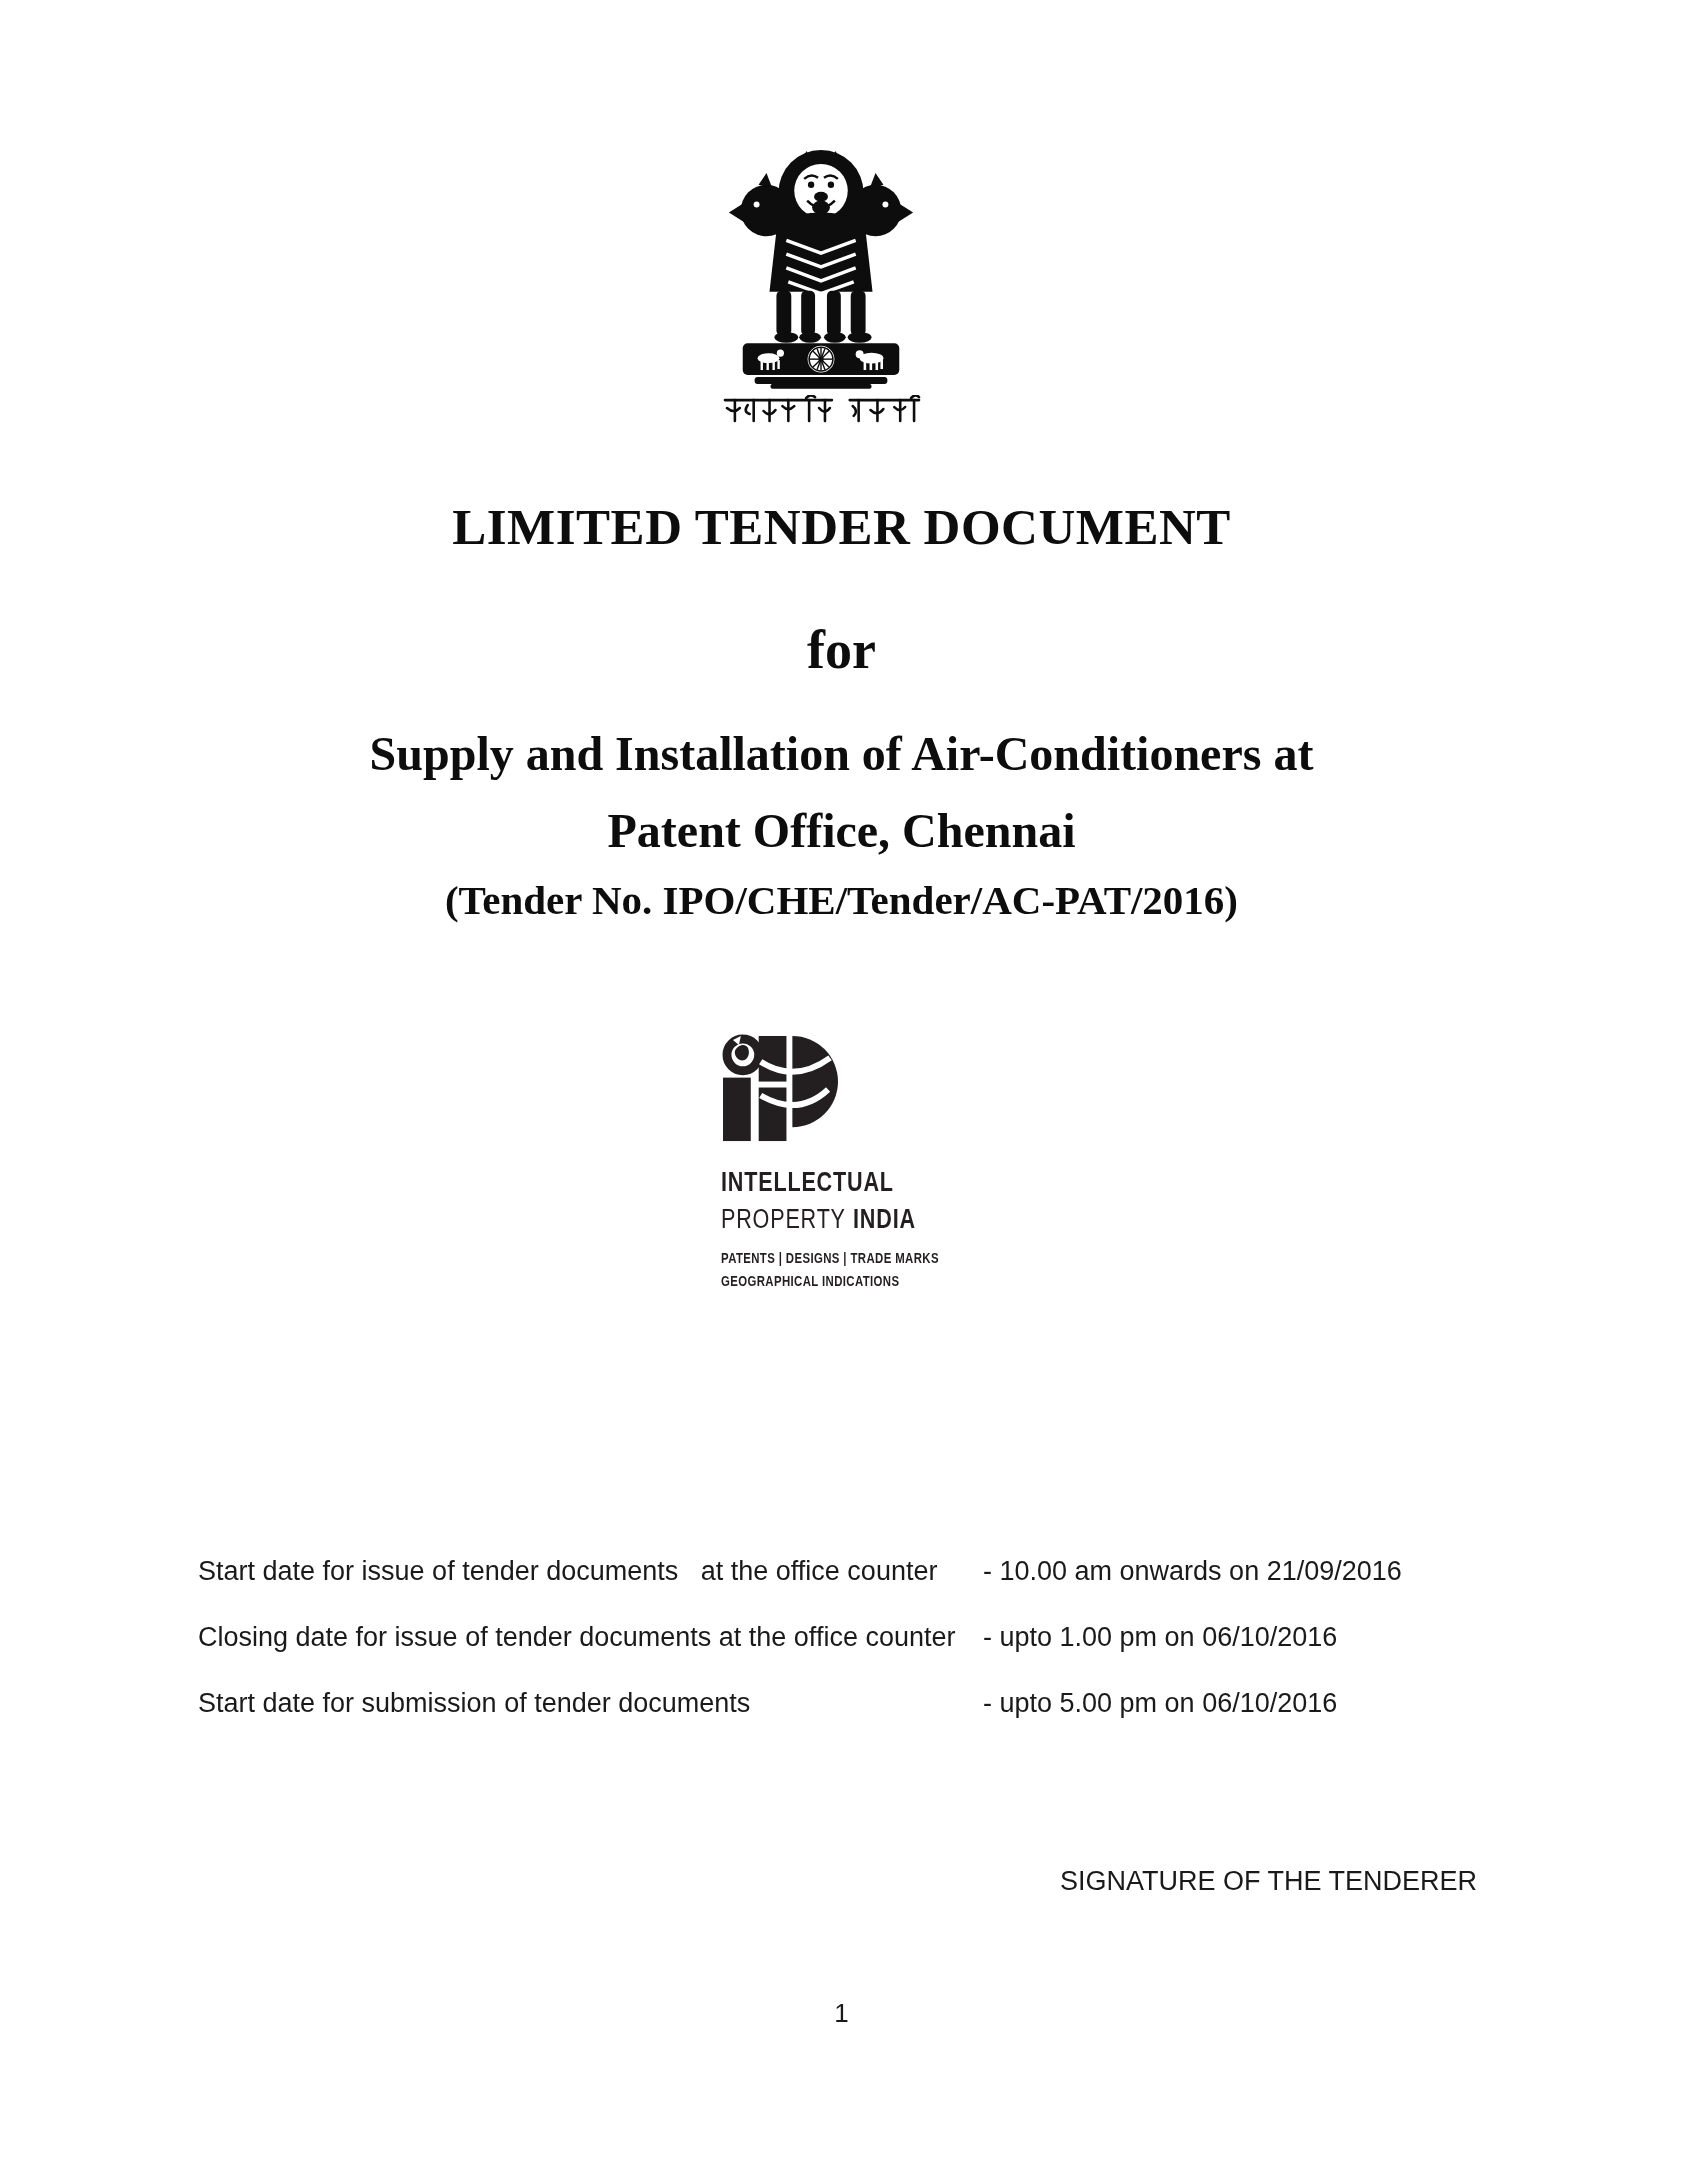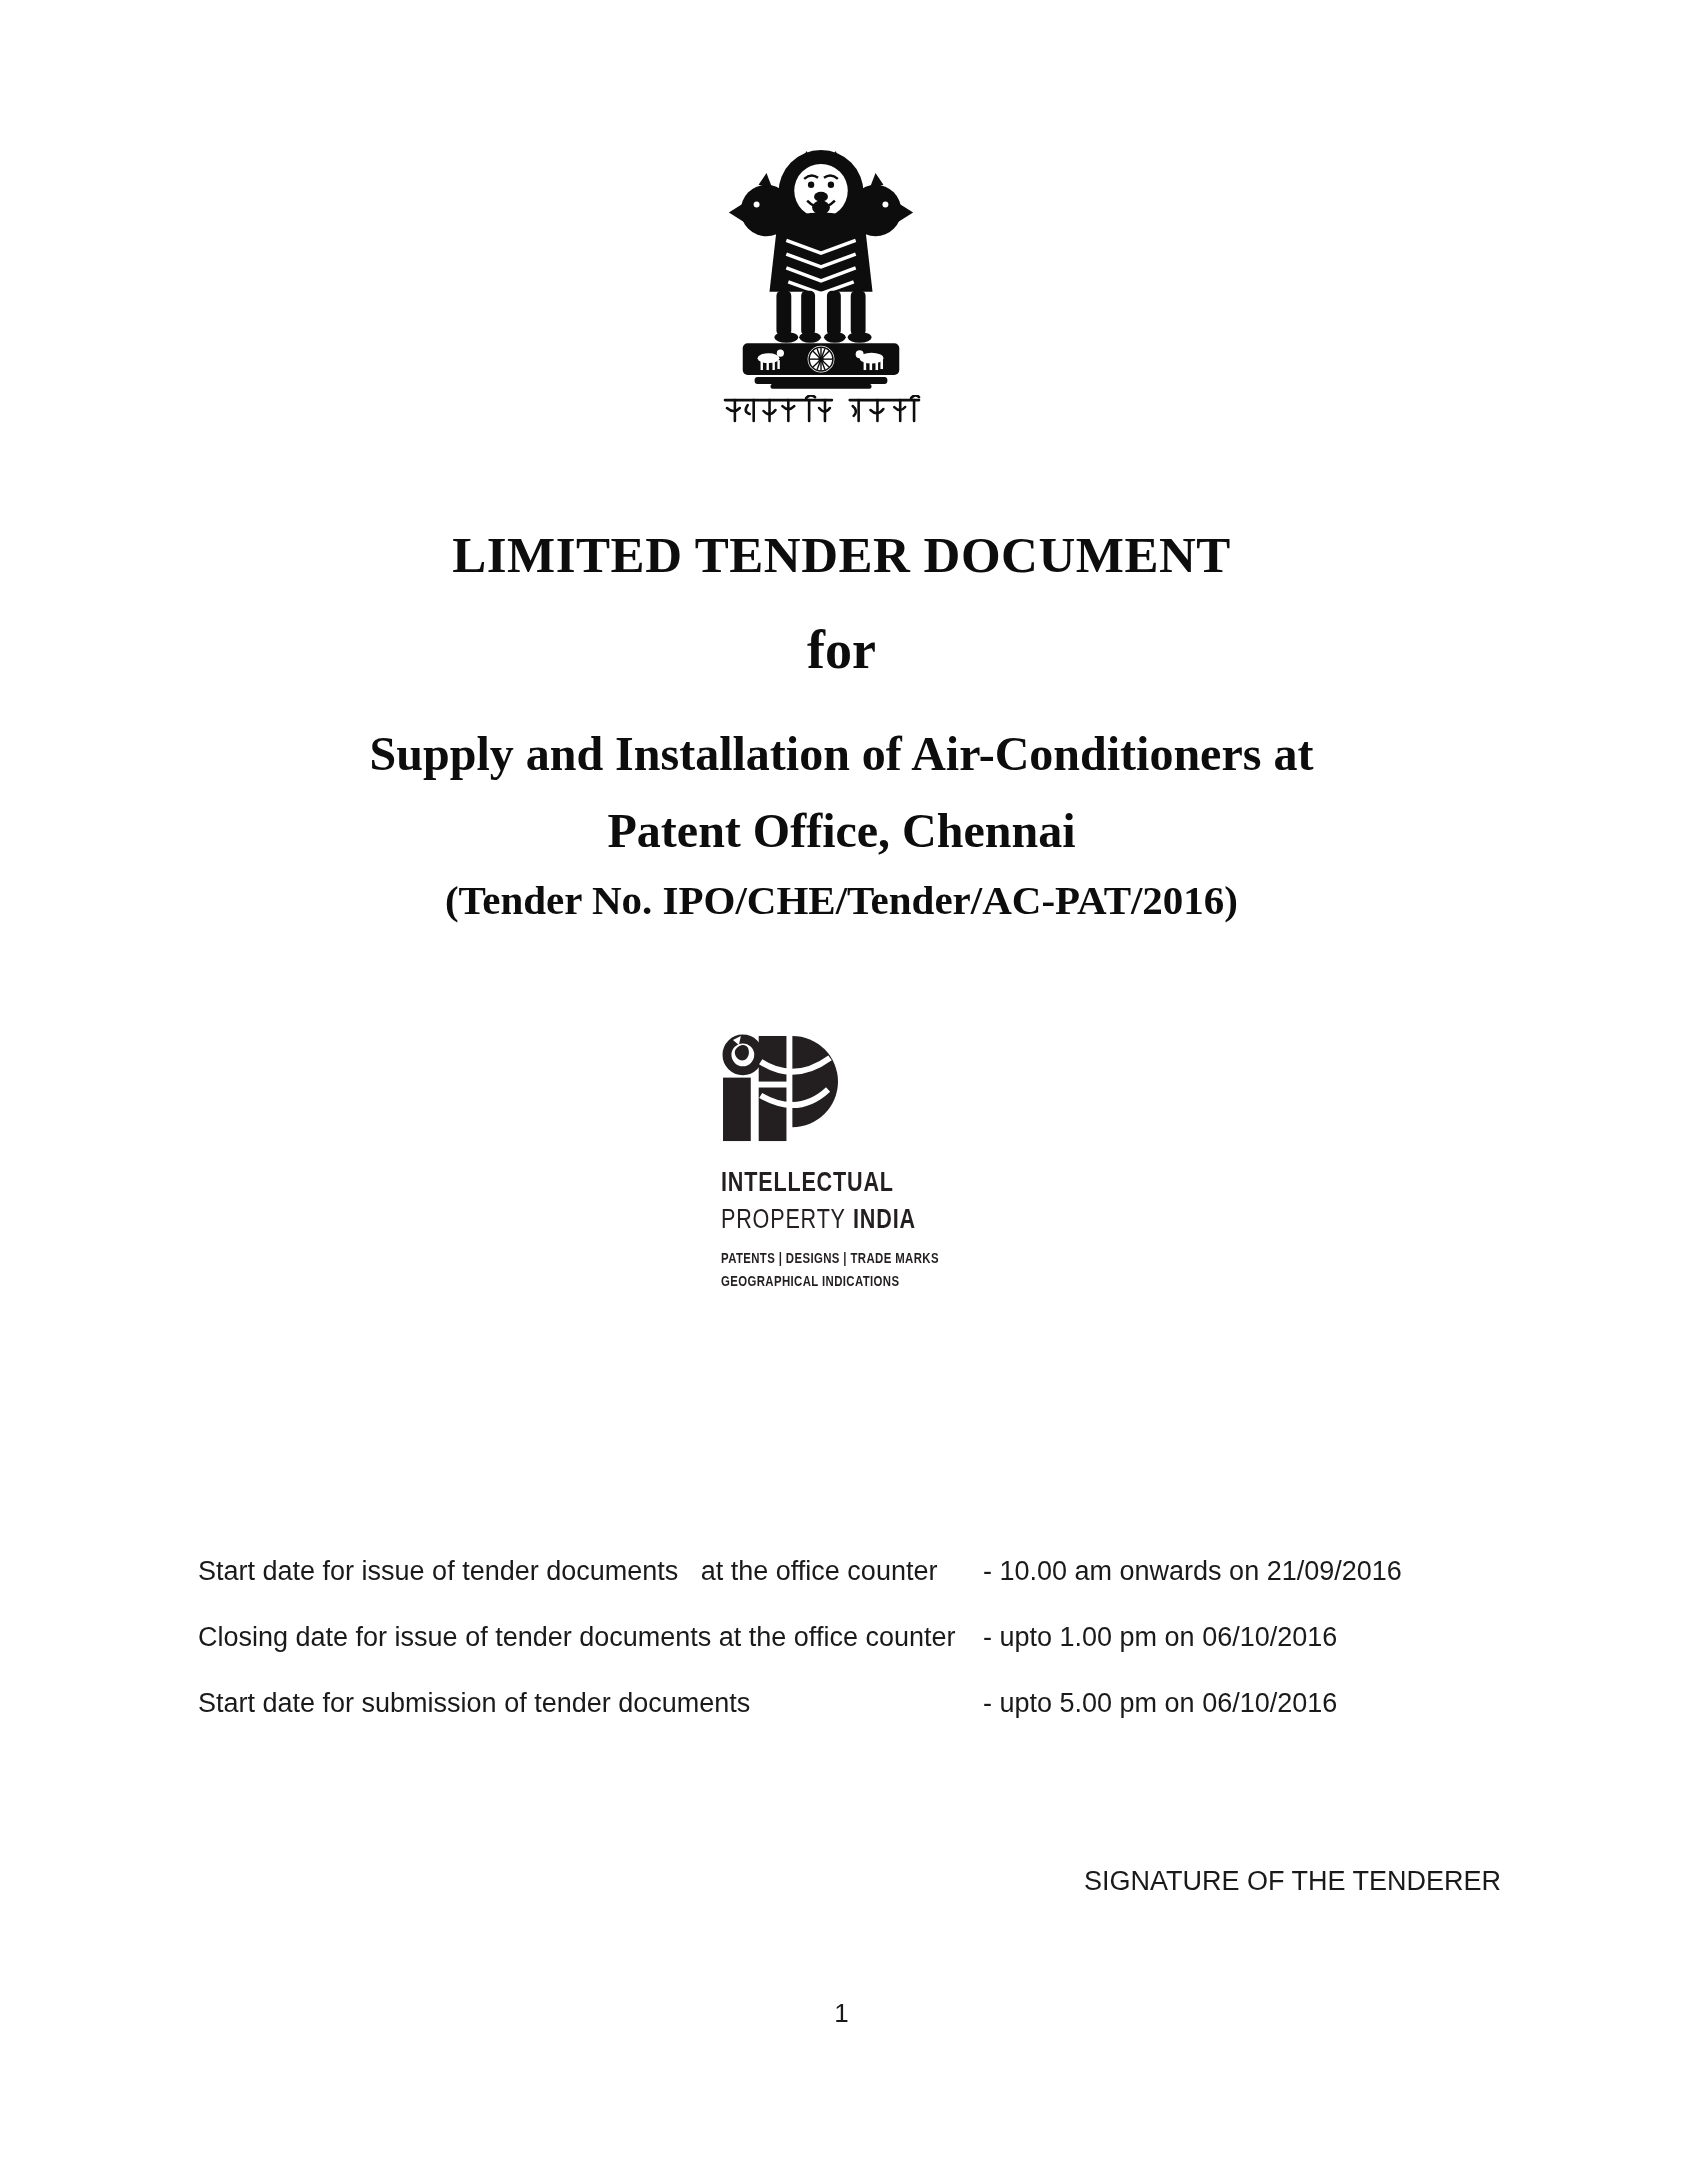--- a/index.html
+++ b/index.html
@@ -3,21 +3,21 @@
 <meta charset="utf-8">
 <style>
   html,body{margin:0;padding:0;}
   body{
     width:1683px;height:2178px;background:#ffffff;position:relative;
     font-family:"Liberation Sans","DejaVu Sans",sans-serif;color:#1a1a1a;
     overflow:hidden;
   }
   .serif{font-family:"Liberation Serif","DejaVu Serif",serif;font-weight:bold;color:#0d0d0d;}
   .centerline{position:absolute;left:0;width:100%;text-align:center;white-space:pre;}
-  .doc-title{top:498px;font-size:51px;letter-spacing:0.5px;margin-top:28px;}
+  .doc-title{top:498px;font-size:51px;letter-spacing:0.5px;}
   .for-line{top:619px;font-size:54px;}
   .subject1{top:726px;font-size:48px;}
   .subject2{top:803px;font-size:48px;}
   .tender-no{top:876px;font-size:41px;}
 
   .emblem-wrap{position:absolute;left:715px;top:145px;width:213px;text-align:center;}
   .emblem-wrap svg{display:block;}
   .motto-svg{margin:6px auto 0 auto;}
 
   .iplogo{position:absolute;left:721px;top:1034px;color:#231f20;}
@@ -26,21 +26,21 @@
   .lg2{font-size:27px;line-height:30px;margin-top:7px;letter-spacing:1px;font-weight:normal !important;}
   .lg2 .heavy{font-weight:800;margin-left:9px;}
   .lg3{font-size:15px;line-height:20px;margin-top:14px;transform:scaleX(0.76) !important;letter-spacing:0.5px;}
   .lg4{font-size:15px;line-height:20px;margin-top:3px;transform:scaleX(0.76) !important;letter-spacing:0.5px;}
 
   .schedule{position:absolute;left:198px;top:1548px;width:1307px;font-size:27px;margin-top:10px;}
   .sched-row{display:flex;height:27px;line-height:27px;margin-bottom:39px;}
   .sched-label{flex:0 0 785px;white-space:pre;}
   .sched-value{flex:0 0 auto;white-space:pre;}
 
-  .signature{position:absolute;left:0;right:182px;top:1868px;text-align:right;font-size:27px;line-height:27px;white-space:pre;}
+  .signature{position:absolute;left:0;right:206px;top:1868px;text-align:right;font-size:27px;line-height:27px;white-space:pre;}
   .pagenum{position:absolute;left:0;width:100%;top:2000px;text-align:center;font-size:26px;line-height:27px;}
 </style>
 </head>
 <body>
 
 <div class="emblem-wrap">
   <svg width="213" height="244" viewBox="0 0 215 246" aria-hidden="false">
     <g fill="#0d0d0d">
 
       <g>

